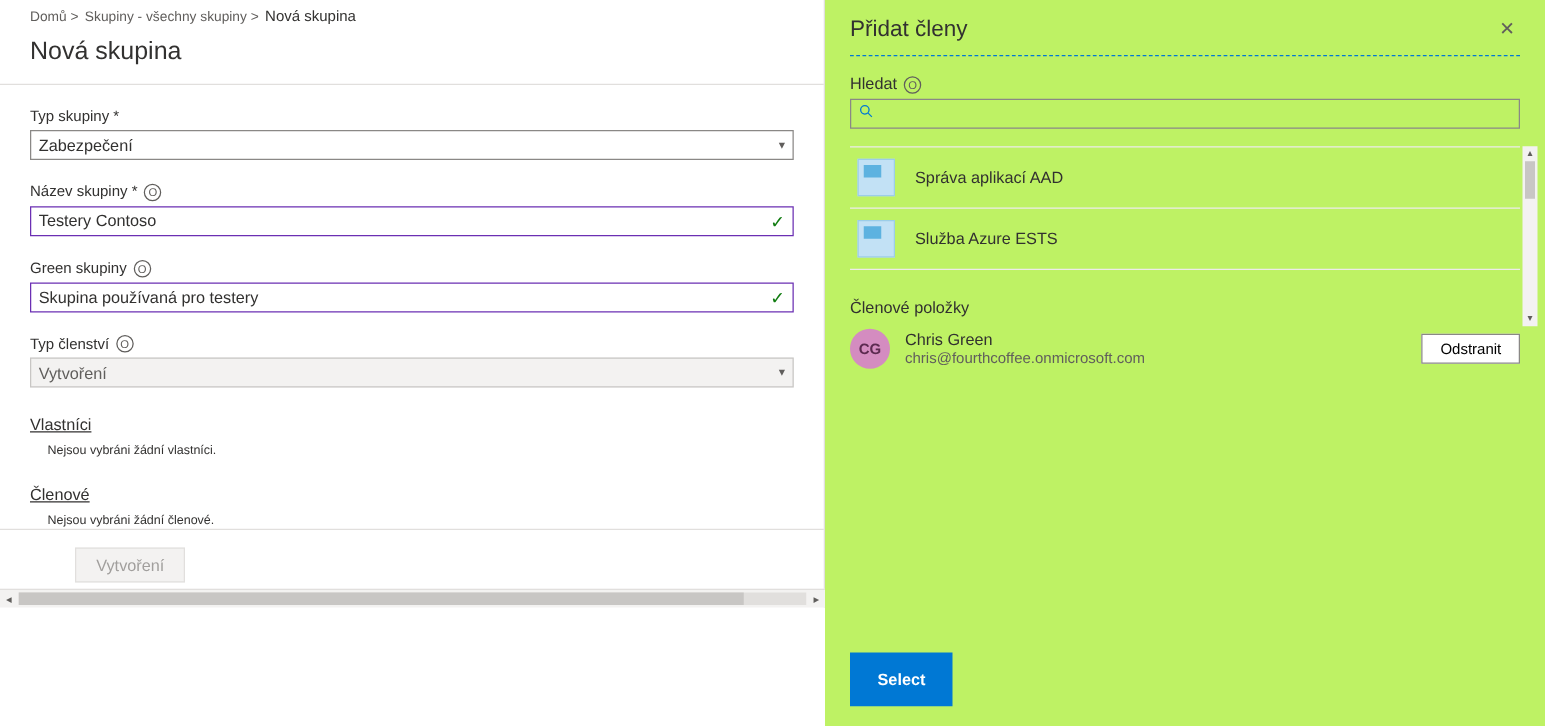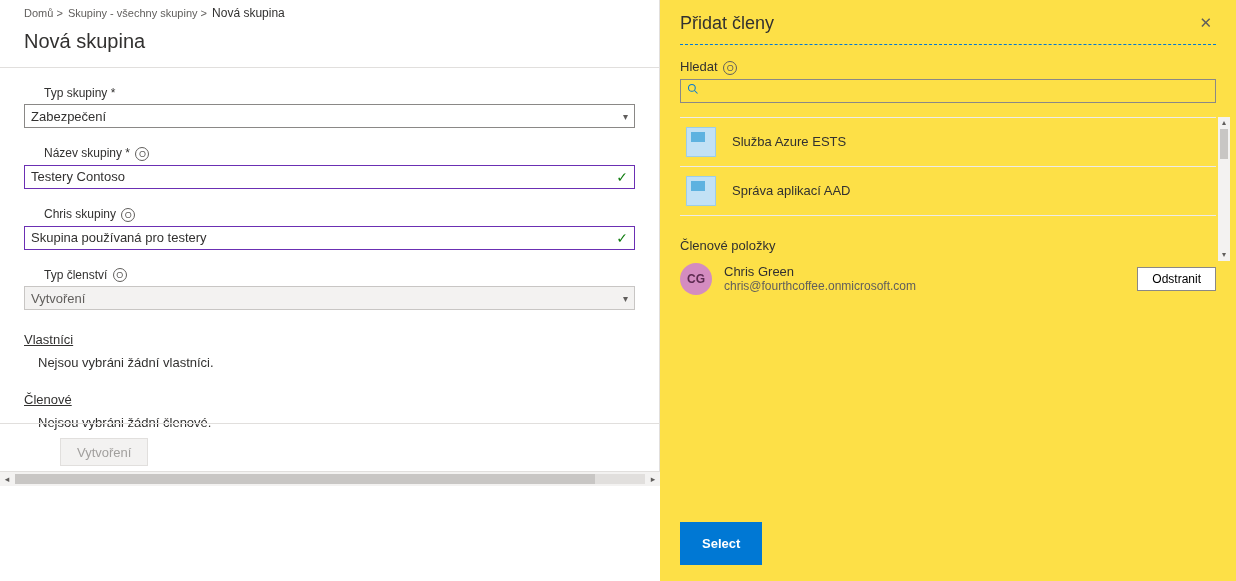--- a/index.html
+++ b/index.html
@@ -39,21 +39,20 @@
   .form-area {
     padding: 0 24px;
     border-top: 1px solid #e1dfdd;
     padding-top: 18px;
   }
   .field-label {
     font-size: 12px;
     color: #323130;
     margin-bottom: 4px;
     margin-top: 18px;
-    margin-left: 20px;
   }
   .field-label.first { margin-top: 0; }
   .info-icon {
     display: inline-block;
     width: 12px;
     height: 12px;
     border: 1px solid #605e5c;
     border-radius: 50%;
     font-size: 9px;
     line-height: 12px;
@@ -98,21 +97,21 @@
     color: #107c10;
     font-size: 14px;
   }
   .section-header {
     font-size: 13px;
     color: #323130;
     margin-top: 22px;
     text-decoration: underline;
   }
   .empty-text {
-    font-size: 13px;
+    font-size: 10px;
     color: #323130;
     padding: 8px 0 0 14px;
   }
   .footer {
     position: absolute;
     bottom: 20px;
     left: 0;
     width: 100%;
     border-top: 1px solid #e1dfdd;
     padding: 14px 24px 0 24px;
@@ -168,21 +167,21 @@
     background: #c8c6c4;
   }
 
   .right-panel {
     position: absolute;
     left: 660px;
     top: 0;
     width: 576px;
     height: 581px;
     box-sizing: border-box;
-    background: #fde047;
+    background: #bef264;
     padding: 0 20px;
   }
   .panel-header {
     display: flex;
     align-items: center;
     justify-content: space-between;
     padding: 12px 0 10px 0;
   }
   .panel-title {
     font-size: 18px;
@@ -342,21 +341,21 @@
     <div class="field-label">
       <span>Název skupiny *</span>
       <span class="info-icon">O</span>
     </div>
     <div class="input-box validated">
       <span>Testery Contoso</span>
       <span class="check">✓</span>
     </div>
 
     <div class="field-label">
-      <span>Chris skupiny</span>
+      <span>Green skupiny</span>
       <span class="info-icon">O</span>
     </div>
     <div class="input-box validated">
       <span>Skupina používaná pro testery</span>
       <span class="check">✓</span>
     </div>
 
     <div class="field-label">
       <span>Typ členství</span>
       <span class="info-icon">O</span>
@@ -405,25 +404,25 @@
           <circle cx="6.5" cy="6.5" r="4.5" fill="none" stroke="#0078d4" stroke-width="1.4"></circle>
           <line x1="10" y1="10" x2="14" y2="14" stroke="#0078d4" stroke-width="1.4"></line>
         </svg>
     </span>
     <span></span>
   </div>
 
   <div class="results">
     <div class="result-row">
       <div class="app-tile"></div>
-      <div class="result-name">Služba Azure ESTS</div>
+      <div class="result-name">Správa aplikací AAD</div>
     </div>
     <div class="result-row">
       <div class="app-tile"></div>
-      <div class="result-name">Správa aplikací AAD</div>
+      <div class="result-name">Služba Azure ESTS</div>
     </div>
     <div class="results-scroll">
       <div class="up">▴</div>
       <div class="thumb2"></div>
       <div class="down" style="position:absolute;bottom:0;width:100%;">▾</div>
     </div>
   </div>
 
   <div class="selected-label">Členové položky</div>
 

